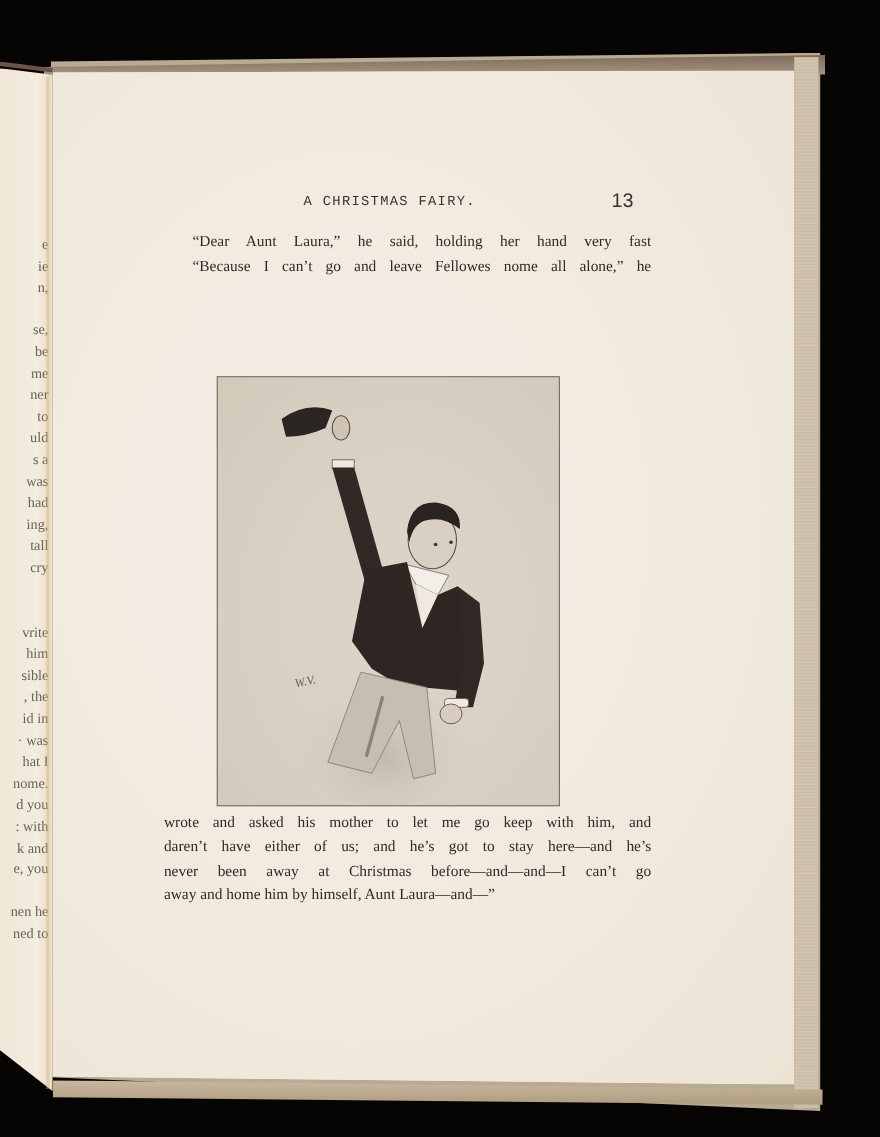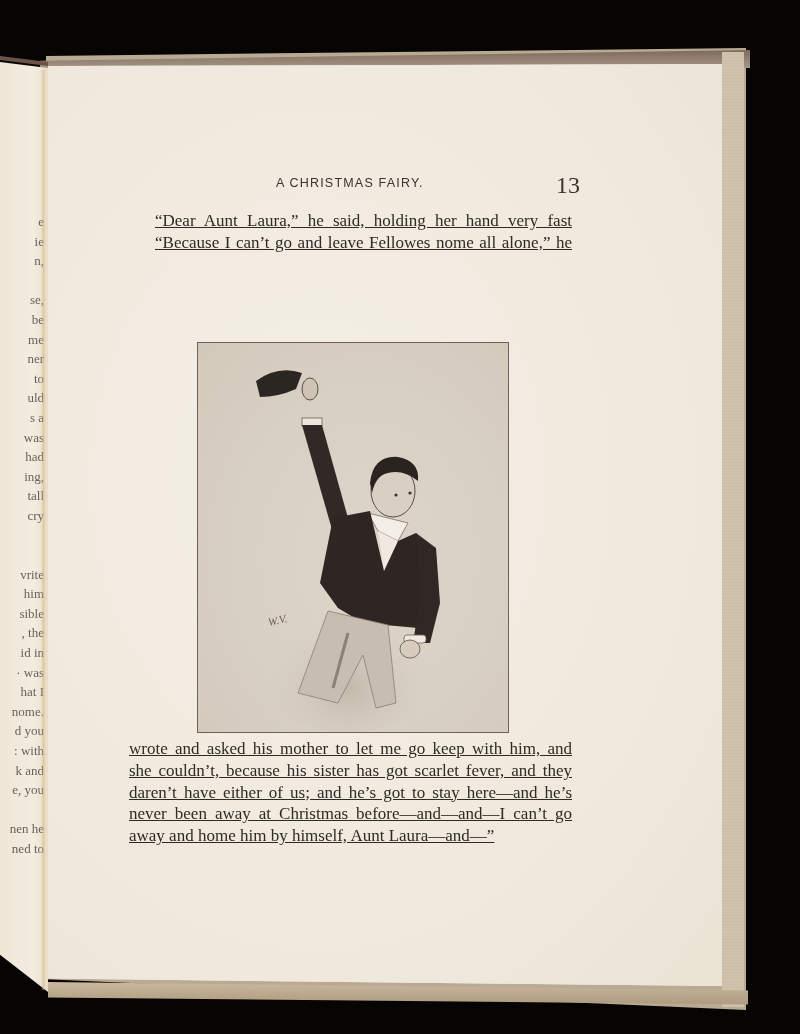--- a/index.html
+++ b/index.html
@@ -101,43 +101,42 @@
       background: #f1ebe1;
       background-image:
         radial-gradient(ellipse at 40% 45%, #f4efe6 0%, #efe8dc 70%, #ebe3d4 100%);
       clip-path: polygon(0 2px, 100% 0, 100% 100%, 0 99.2%);
     }
     .running-head {
       position: absolute;
       left: 228px;
       top: 112px;
       width: 300px;
-      font-family: Liberation Sans, sans-serif;
+      font-family: Liberation Mono, monospace;
       font-size: 12.5px;
       letter-spacing: 1.2px;
       color: #3a332e;
     }
     .page-number {
       position: absolute;
       left: 508px;
       top: 108px;
-      font-family: Liberation Serif, serif;
-      font-size: 24px;
+      font-family: Liberation Sans, sans-serif;
+      font-size: 18px;
       color: #3a332e;
     }
     .body-text {
       position: absolute;
-      left: 81px;
+      left: 101px;
       width: 443px;
       font-family: "Liberation Serif", serif;
-      font-size: 17px;
+      font-size: 14px;
       line-height: 21.8px;
       color: #2f2a26;
       text-align: justify;
-      text-decoration: underline;
     }
     .block-top { top: 146px; }
     .block-bottom { top: 674px; }
     .line { display: block; text-align: justify; text-align-last: justify; }
     .line.last { text-align-last: left; }
     .line.indent { padding-left: 26px; }
 
     .illustration {
       position: absolute;
       left: 149px;
@@ -254,20 +253,19 @@
         <ellipse cx="212" cy="306" rx="10" ry="9" fill="#d7ccbe" stroke="#5a4f47" stroke-width="0.8"></ellipse>
 
         <path d="M130 268 L190 282 L198 360 L178 365 L165 312 L140 360 L100 350 Z" fill="#c7bdb0" stroke="#8a7f76" stroke-width="0.8"></path>
         <path d="M150 290 L135 345" stroke="#8c8177" stroke-width="3"></path>
       </svg>
       <div class="monogram">W.V.</div>
     </div>
 
     <div class="body-text block-bottom">
       <span class="line">wrote and asked his mother to let me go keep with him, and</span>
-      <span class="line">she couldn’t, because his sister has got scarlet fever, and they</span>
       <span class="line">daren’t have either of us;  and he’s got to stay here—and he’s</span>
       <span class="line">never been away at Christmas before—and—and—I can’t go</span>
       <span class="line last">away and home him by himself, Aunt Laura—and—”</span>
     </div>
 
   </div>
 </div>
 
 </body></html>

